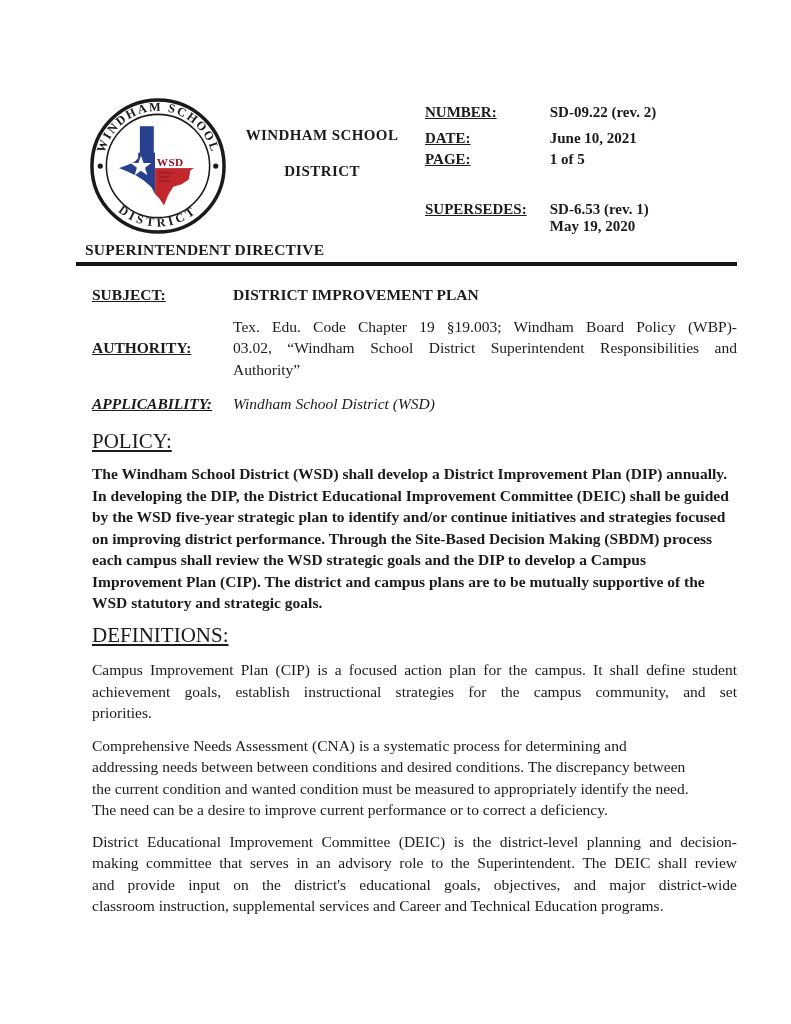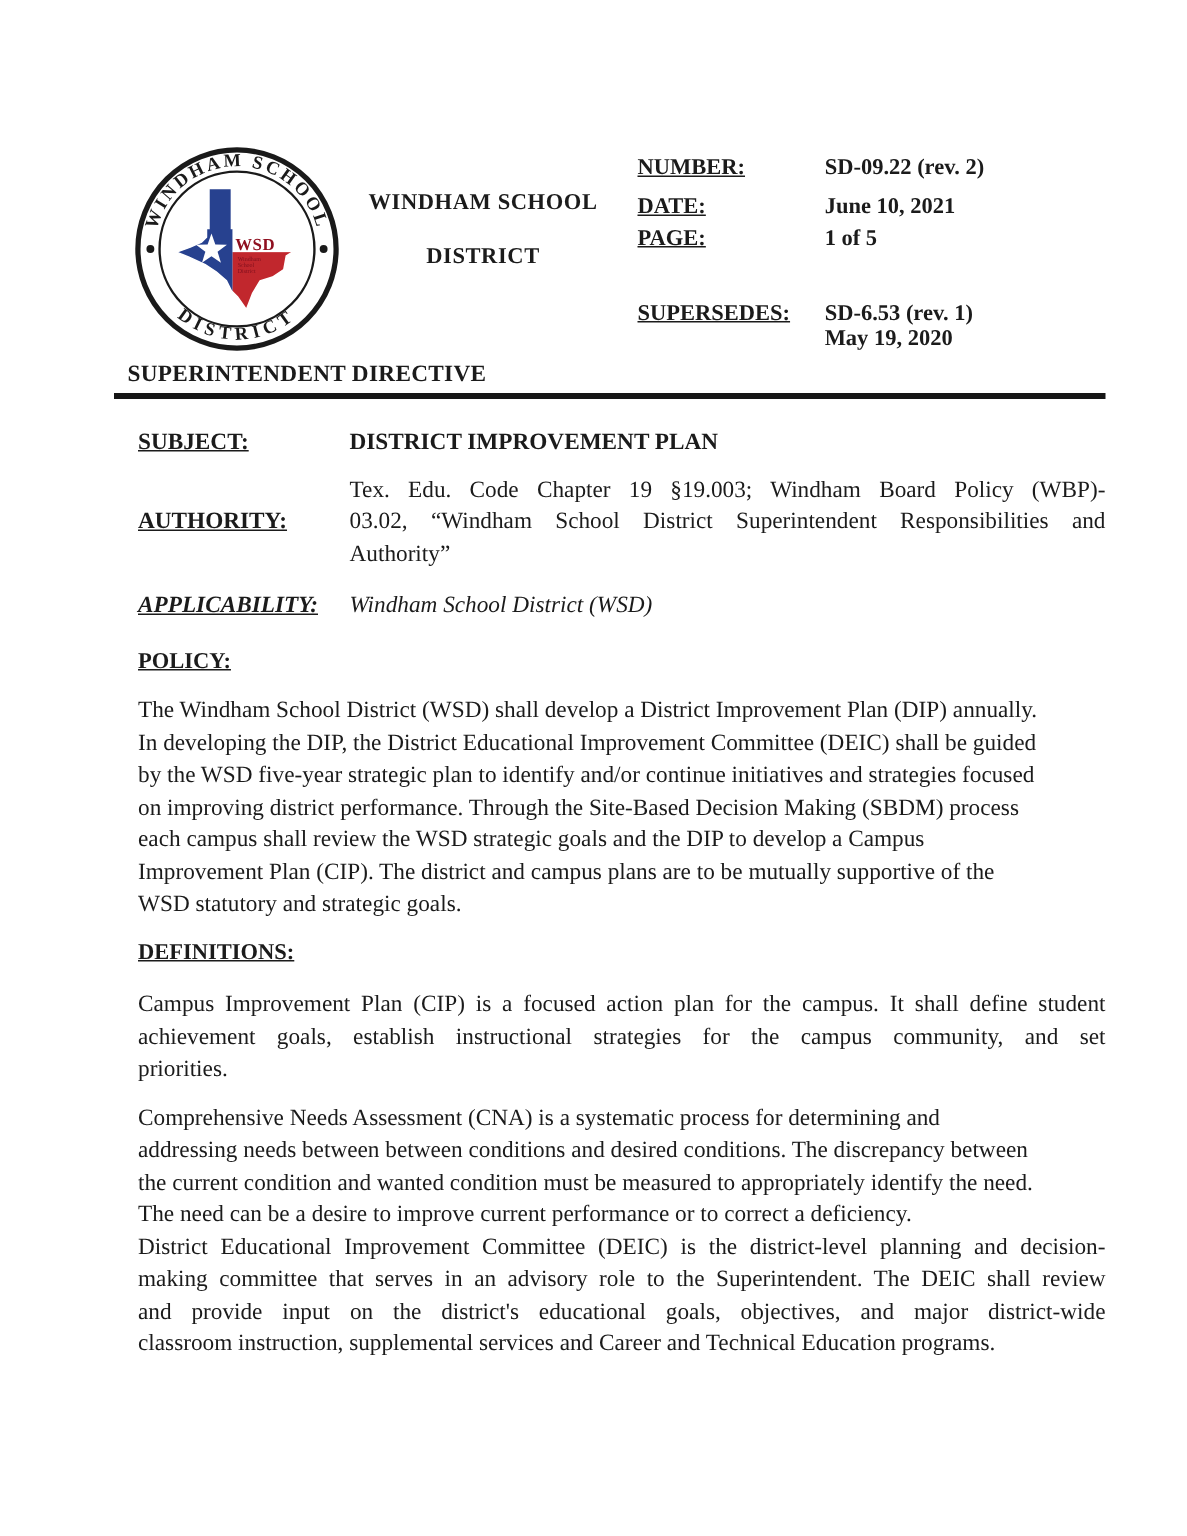--- a/index.html
+++ b/index.html
@@ -18,31 +18,31 @@
   .fvalue{display:inline-block;vertical-align:top;}
   .directive{position:absolute;left:85px;top:241px;font-weight:700;font-size:15.5px;letter-spacing:.2px;}
   .rule{position:absolute;left:76px;top:262px;width:661px;height:4px;background:#161616;}
 
   
   .docbody{position:absolute;left:92px;top:281px;width:645px;font-size:15.5px;line-height:21.5px;}
   .row{display:flex;align-items:center;}
   .lbl{font-weight:700;text-decoration:underline;min-width:141px;box-sizing:border-box;
        padding-right:10px;flex:none;}
   .bold{font-weight:700;}
-  .sec{font-weight:700;text-decoration:underline;font-size:15px;margin:0;}
+  .sec{font-weight:400;text-decoration:underline;font-size:21px;margin:0;}
   .subject{margin-top:3px;}
   .authority{margin-top:10px;}
   .authority .val{width:504px;}
   .applicability{margin-top:13px;font-style:italic;}
   .h-policy{margin-top:16px;}
-  .p-policy{margin-top:11px;}
+  .p-policy{margin-top:11px;font-weight:bold;}
   .h-defs{margin-top:11px;}
   .p-cip{margin-top:13px;}
   .p-cna{margin-top:11px;}
-  .p-deic{}
+  .p-deic{margin-top:10px;}
   .jline{text-align:justify;text-align-last:justify;}
 
   
   .ringtext{font-family:"Liberation Serif","DejaVu Serif",serif;font-weight:700;fill:#1a1a1a;}
 </style>
 </head>
 <body>
 
 <div class="page">
 

